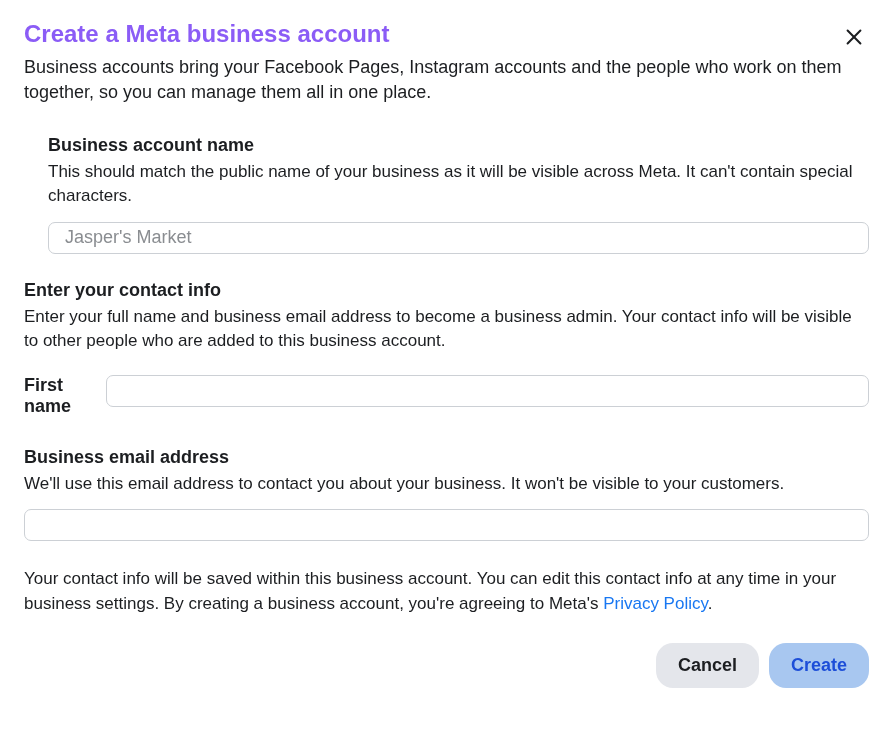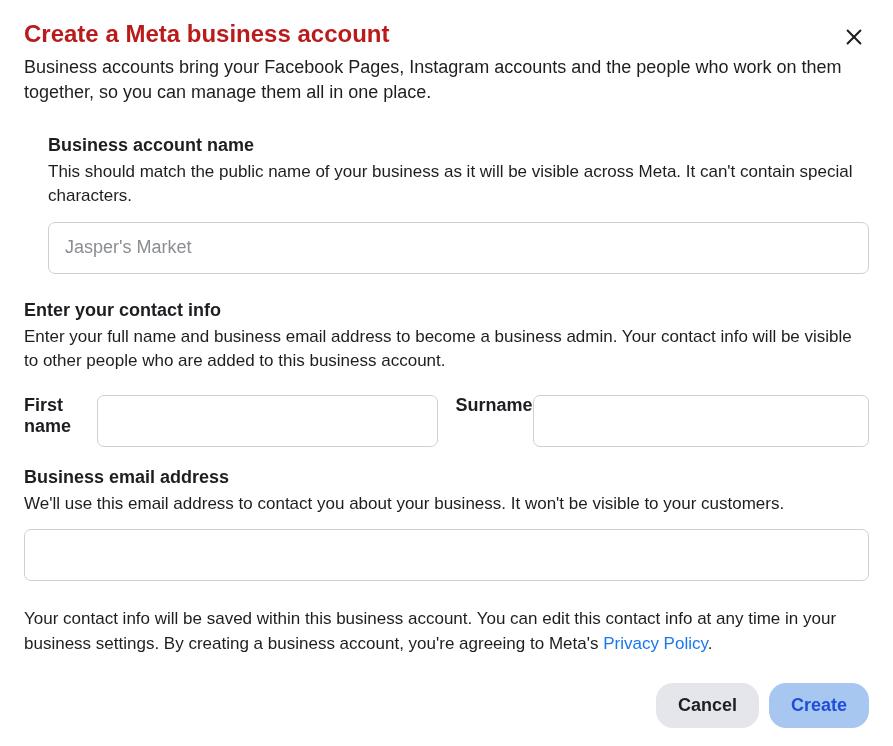--- a/index.html
+++ b/index.html
@@ -15,21 +15,21 @@
       width: 893px;
     }
     .header-row {
       display: flex;
       justify-content: space-between;
       align-items: flex-start;
     }
     .dialog-title {
       font-size: 24px;
       font-weight: 700;
-      color: #b91c1c;
+      color: #8b5cf6;
       margin-bottom: 6px;
     }
     .dialog-subtitle {
       font-size: 18px;
       color: #1c1e21;
       line-height: 1.4;
       margin-bottom: 30px;
     }
     .close-btn {
       background: none;
@@ -50,21 +50,21 @@
       margin-bottom: 4px;
     }
     .section-help {
       font-size: 17px;
       color: #1c1e21;
       line-height: 1.4;
       margin-bottom: 14px;
     }
     .text-input {
       width: 100%;
-      height: 52px;
+      height: 32px;
       border: 1px solid #ccd0d5;
       border-radius: 7px;
       padding: 0 16px;
       font-size: 18px;
       color: #1c1e21;
       background: #fff;
       outline: none;
     }
     .text-input::placeholder {
       color: #8a8d91;
@@ -150,24 +150,20 @@
 <div>
   <div class="section-label">Enter your contact info</div>
   <div class="section-help" style="margin-bottom:22px;">Enter your full name and business email address to become a business admin. Your contact info will be visible to other people who are added to this business account.</div>
 </div>
 
 <div class="name-row">
   <div class="name-col">
     <div class="field-label">First name</div>
     <input type="text" class="text-input" style="">
   </div>
-  <div class="name-col">
-    <div class="field-label">Surname</div>
-    <input type="text" class="text-input" style="">
-  </div>
 </div>
 
 <div>
   <div class="section-label">Business email address</div>
   <div class="section-help">We'll use this email address to contact you about your business. It won't be visible to your customers.</div>
   <input type="text" class="text-input" style="">
 </div>
 
 <p class="disclaimer">
   <span>Your contact info will be saved within this business account. You can edit this contact info at any time in your business settings. By creating a business account, you're agreeing to Meta's </span><a class="link">Privacy Policy</a><span>.</span>

